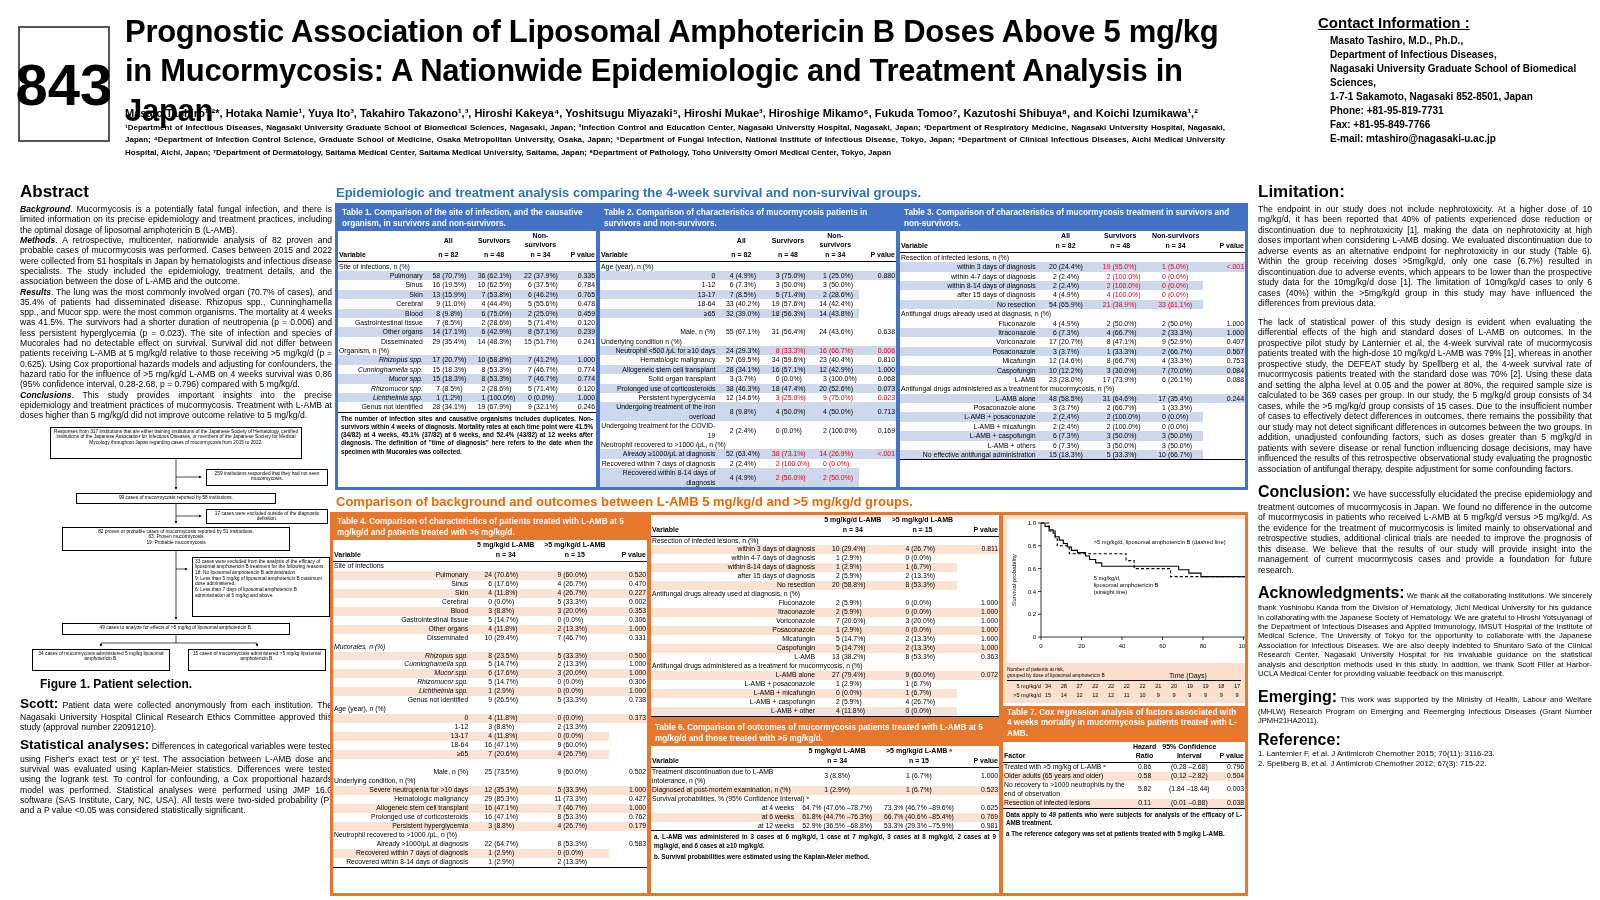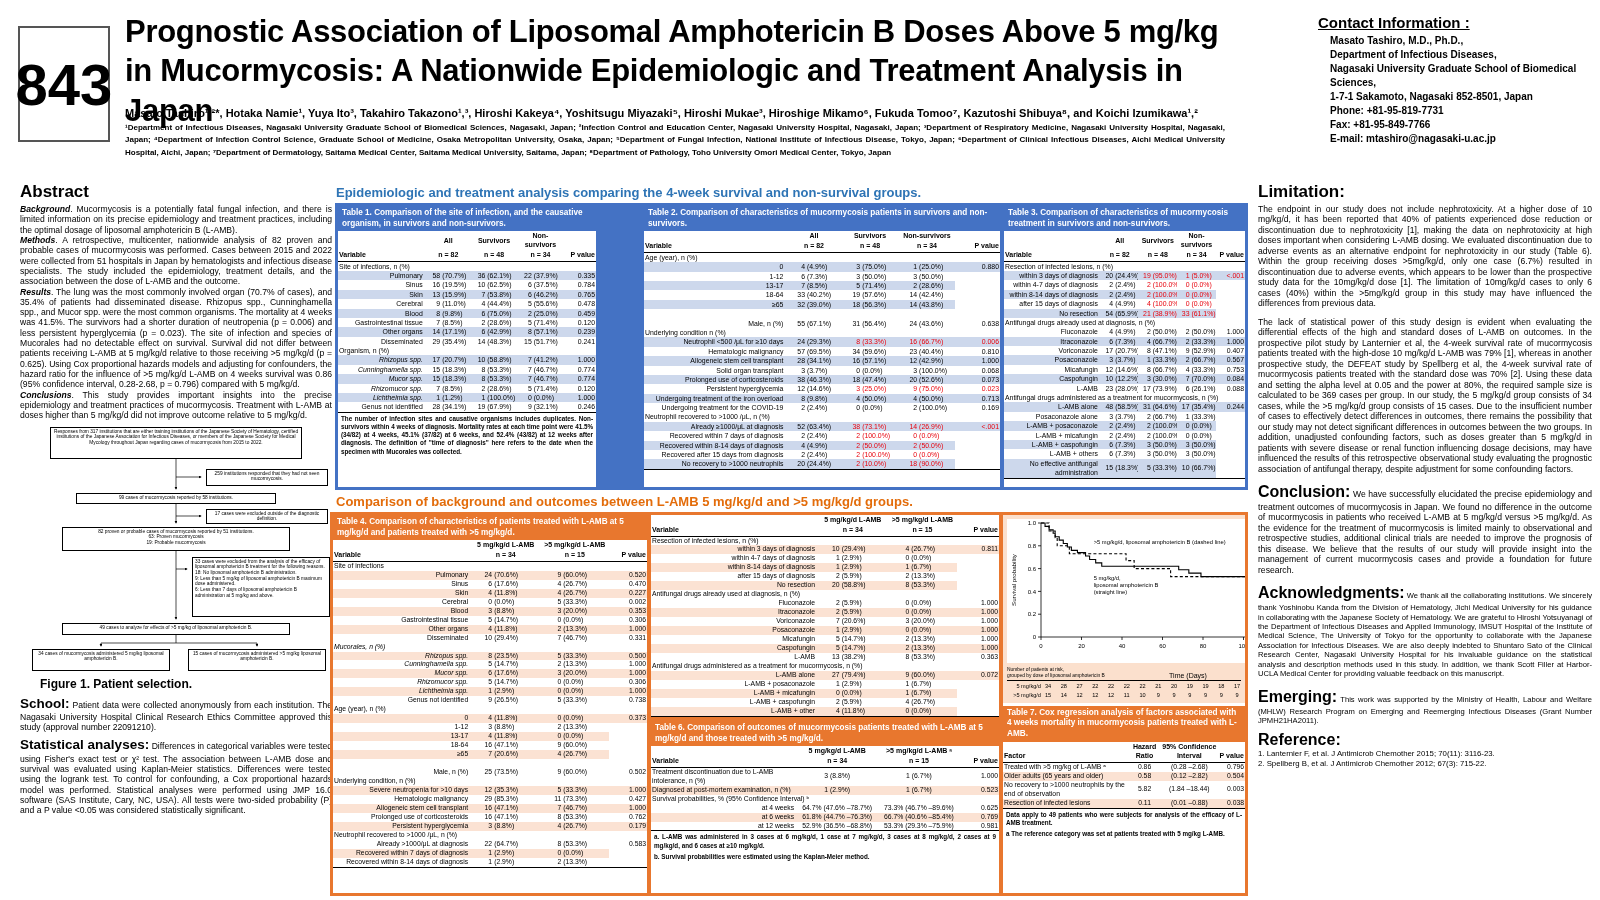--- a/index.html
+++ b/index.html
@@ -135,21 +135,21 @@
       <div class="fbox left" style="left:172px;top:130px;width:138px;height:60px;">33 cases were excluded from the analysis of the efficacy of liposomal amphotericin B treatment for the following reasons.
 18: No liposomal amphotericin B administration.
 9: Less than 5 mg/kg of liposomal amphotericin B maximum dose administered.
 6: Less than 7 days of liposomal amphotericin B administration at 5 mg/kg and above.</div>
       <div class="fbox" style="left:42px;top:196px;width:228px;height:12px;">49 cases to analyze for effects of &gt;5 mg/kg of liposomal amphotericin B.</div>
       <div class="fbox" style="left:12px;top:222px;width:138px;height:22px;">34 cases of mucormycosis administered 5 mg/kg liposomal amphotericin B.</div>
       <div class="fbox" style="left:168px;top:222px;width:138px;height:22px;">15 cases of mucormycosis administered &gt;5 mg/kg liposomal amphotericin B.</div>
     </div>
     <div id="fig1-cap">Figure 1. Patient selection.</div>
 
-    <p class="body-txt"><span class="inline-h">School:</span> <span>Patient data were collected anonymously from each institution. The Nagasaki University Hospital Clinical Research Ethics Committee approved this study (approval number 22091210).</span></p>
+    <p class="body-txt"><span class="inline-h">Scott:</span> <span>Patient data were collected anonymously from each institution. The Nagasaki University Hospital Clinical Research Ethics Committee approved this study (approval number 22091210).</span></p>
     <div class="gap5"></div>
     <p class="body-txt"><span class="inline-h">Statistical analyses:</span> <span>Differences in categorical variables were tested using Fisher's exact test or χ² test. The association between L-AMB dose and survival was evaluated using Kaplan-Meier statistics. Differences were tested using the logrank test. To control for confounding, a Cox proportional hazards model was performed. Statistical analyses were performed using JMP 16.0 software (SAS Institute, Cary, NC, USA). All tests were two-sided probability (P) and a P value &lt;0.05 was considered statistically significant.</span></p>
   </div>
 
   <div id="blue-title">Epidemiologic and treatment analysis comparing the 4-week survival and non-survival groups.</div>
   <div id="blue-panel">
     <div class="card tbl-blue" style="width:258px;">
         <div class="ttl">Table 1. Comparison of the site of infection, and the causative organism, in survivors and non-survivors.</div>
         <table>
           <colgroup>
@@ -322,21 +322,21 @@
               <td class="v2">19</td>
               <td class="v3">(67.9%)</td>
               <td class="v4">9</td>
               <td class="v5">(32.1%)</td>
               <td class="v6">0.246</td>
             </tr>
           </tbody>
         </table>
         <div class="tfoot">The number of infection sites and causative organisms includes duplicates. Non-survivors within 4 weeks of diagnosis. Mortality rates at each time point were 41.5% (34/82) at 4 weeks, 45.1% (37/82) at 6 weeks, and 52.4% (43/82) at 12 weeks after diagnosis. The definition of "time of diagnosis" here refers to the date when the specimen with Mucorales was collected.</div>
       </div>
-    <div class="card tbl-blue" style="width:356px;margin-left:44px;">
+    <div class="card tbl-blue" style="width:296px;">
         <div class="ttl">Table 2. Comparison of characteristics of mucormycosis patients in survivors and non-survivors.</div>
         <table>
           <colgroup>
             <col style="width:40%">
             <col style="width:5.5%">
             <col style="width:10%">
             <col style="width:5.5%">
             <col style="width:10.5%">
             <col style="width:5.5%">
             <col style="width:10.5%">

